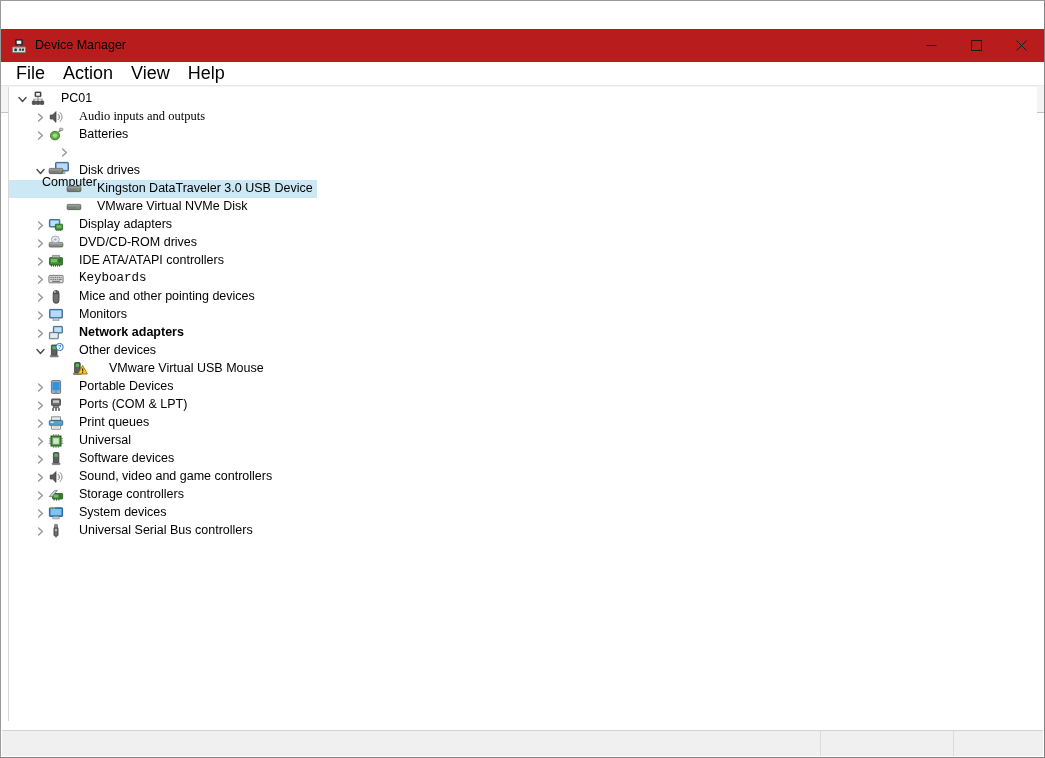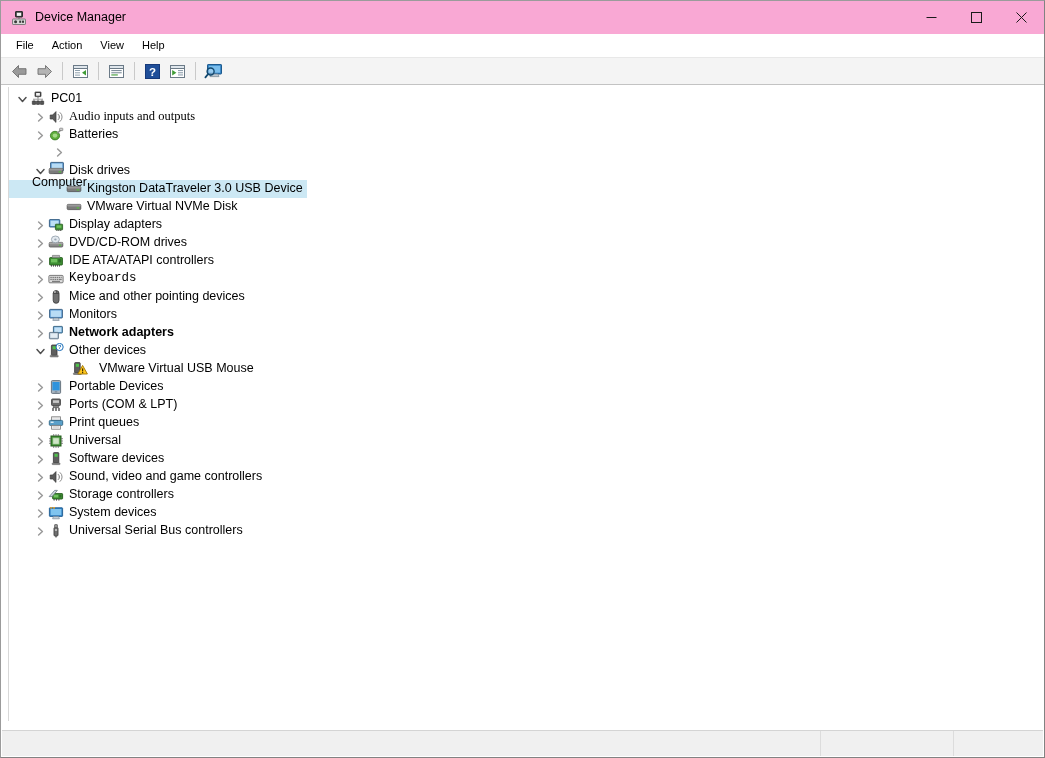--- a/index.html
+++ b/index.html
@@ -18,23 +18,24 @@
     background: #ffffff;
     border: 1px solid #9b9b9b;
     border-bottom-color: #828282;
     border-right-color: #828282;
   }
 
   
   #titlebar {
     position: relative;
     height: 33px;
-    background: #f9a8d4;
+    background: #b91c1c;
     display: flex;
     align-items: center;
+    margin-top: 28px;
   }
   #title-icon {
     width: 16px; height: 16px;
     margin-left: 10px; margin-right: 8px;
     position: relative;
     flex: 0 0 auto;
   }
   #title-text {
     font-size: 12.5px;
     color: #000000;
@@ -57,21 +58,21 @@
   
   #menubar {
     height: 24px;
     background: #ffffff;
     display: flex;
     align-items: center;
     padding-left: 6px;
     border-bottom: 1px solid #e8e8e8;
   }
   .menu-item {
-    font-size: 11px;
+    font-size: 18px;
     color: #000000;
     padding: 3px 9px 4px 9px;
     cursor: default;
     line-height: 1;
     text-align: right;
   }
 
   
   #toolbar {
     height: 27px;
@@ -127,21 +128,21 @@
     width: 16px; height: 16px;
     flex: 0 0 16px;
     display: flex; align-items: center; justify-content: center;
   }
   .ticon {
     width: 16px; height: 16px;
     flex: 0 0 16px;
     margin-right: 5px;
     position: relative;
   }
-  .tlabel { line-height: 1; padding-bottom: 1px; }
+  .tlabel { line-height: 1; padding-bottom: 1px; margin-left: 10px; }
 
   
   #statusbar {
     position: absolute;
     left: 1px; right: 1px; bottom: 1px;
     height: 26px;
     background: #f0f0f0;
     border-top: 1px solid #d4d4d4;
     display: flex;
     align-items: stretch;

